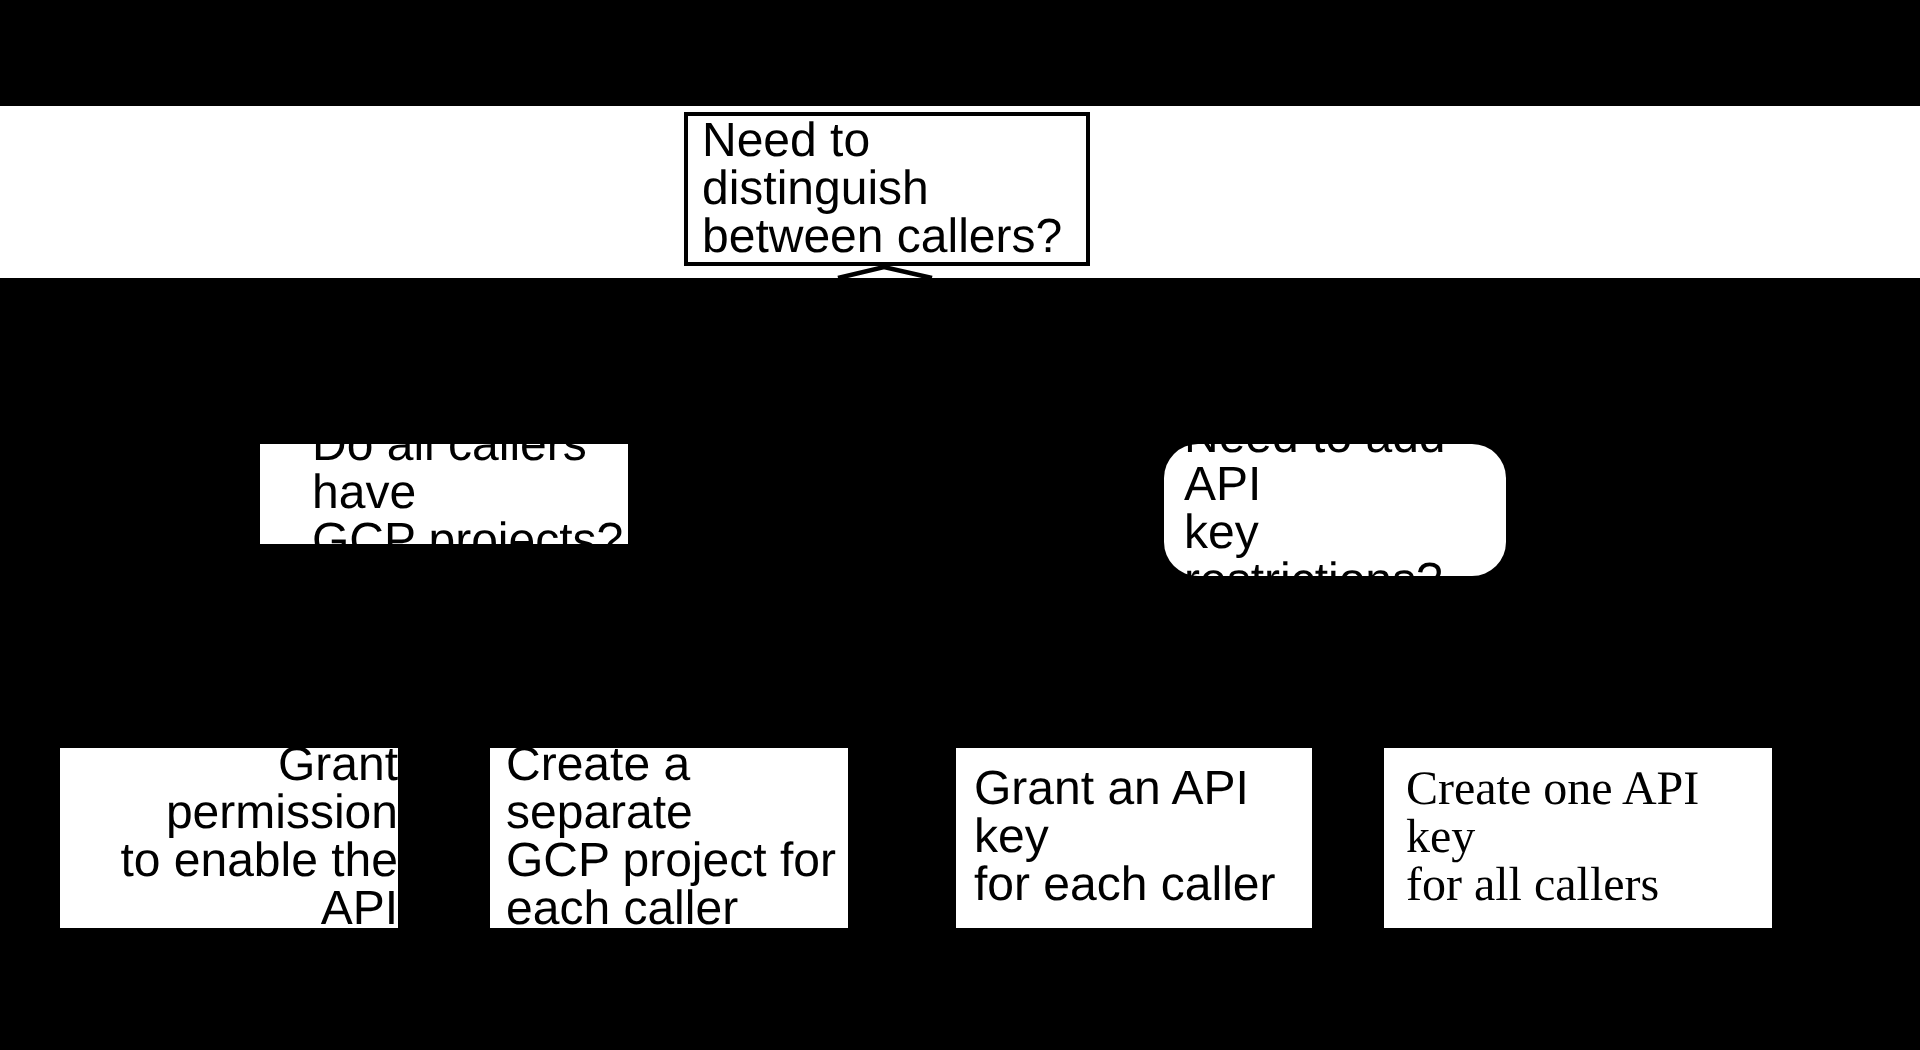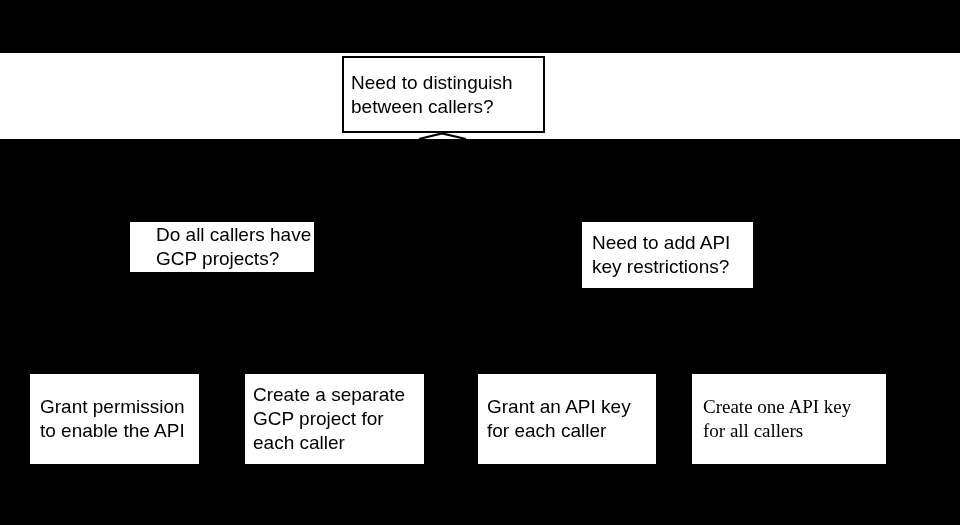--- a/index.html
+++ b/index.html
@@ -29,34 +29,34 @@
     top:53px;
     width:960px;
     height:86px;
     background:var(--band);
   }
   .node{
     position:absolute;
     box-sizing:border-box;
     background:var(--node-fill);
     color:var(--text);
-    font-size:19px;
+    font-size:24px;
     line-height:24px;
     display:flex;
     align-items:center;
     text-align:left;
     white-space:pre-line;
   }
   .node.bordered{
     border:2px solid var(--node-border);
   }
   .n-root   { left:342px; top:56px;  width:203px; height:77px; padding-left:7px;  }
   .n-br-l   { left:130px; top:222px; width:184px; height:50px; padding-left:26px; }
-  .n-br-r   { left:582px; top:222px; width:171px; height:66px; padding-left:10px; }
-  .n-out-a  { left:30px;  top:374px; width:169px; height:90px; padding-left:10px; }
+  .n-br-r   { left:582px; top:222px; width:171px; height:66px; padding-left:10px;border-radius:17px; }
+  .n-out-a  { left:30px;  top:374px; width:169px; height:90px; padding-left:10px;text-align:right; }
   .n-out-b  { left:245px; top:374px; width:179px; height:90px; padding-left:8px;  }
   .n-out-c  { left:478px; top:374px; width:178px; height:90px; padding-left:9px;  }
   .n-out-d  { left:692px; top:374px; width:194px; height:90px; padding-left:11px;font-family:Liberation Serif, serif; }
   .connector{
     position:absolute;
     left:410px;
     top:128px;
     width:66px;
     height:14px;
     overflow:visible;

